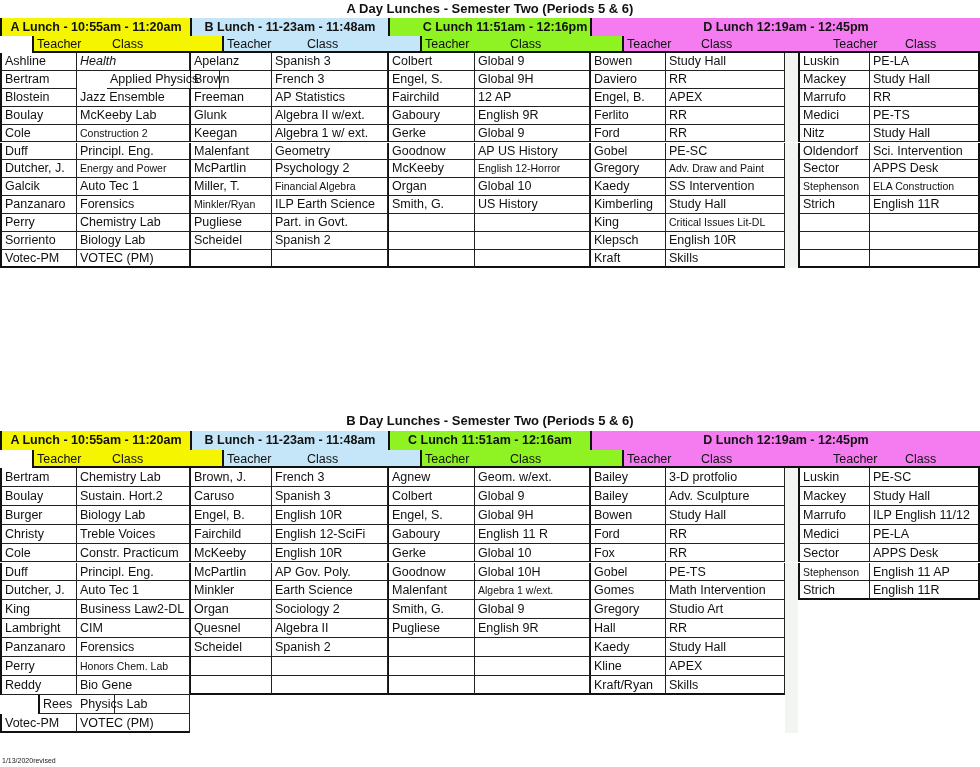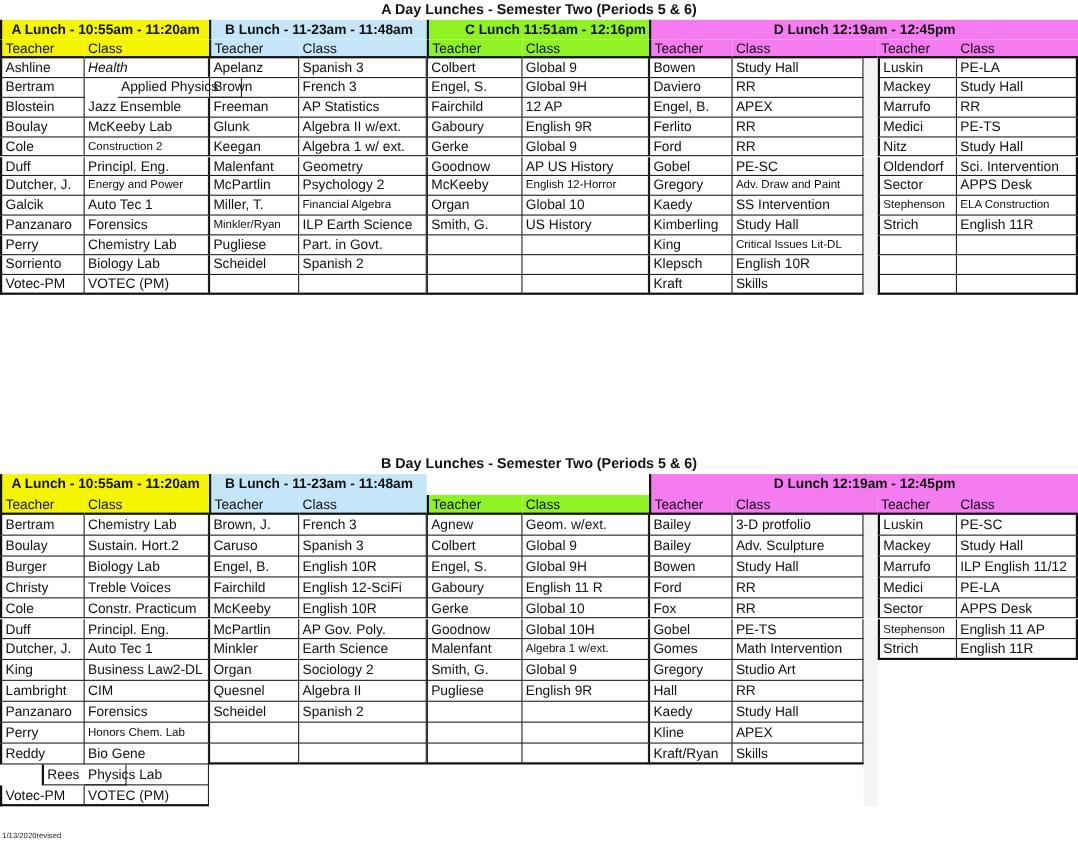--- a/index.html
+++ b/index.html
@@ -7,21 +7,21 @@
          font-family:"Liberation Sans", sans-serif; color:#111; }
   .title { position:absolute; left:0; width:980px; text-align:center;
            font-weight:bold; font-size:13px; line-height:16px; }
   .sched { position:absolute; left:0; width:980px; }
   .hdr1, .hdr2, .row { position:absolute; left:0; width:980px; }
   .cell { position:absolute; top:0; height:100%; box-sizing:border-box;
           white-space:nowrap; overflow:hidden; padding-left:3px;
           font-size:12.5px; }
   .hcell { position:absolute; top:0; height:100%; box-sizing:border-box;
            font-weight:bold; font-size:12.5px; text-align:center; }
-  .sub { font-size:12.5px; padding-left:3px; }
+  .sub { font-size:12.5px; padding-left:3px;margin-left:32px; }
   .small { font-size:10.5px; }
   .bordered { border-right:1px solid #222; border-bottom:1px solid #222; }
   .gap { position:absolute; top:0; height:100%; background:#f3f5f3; }
   .footer { position:absolute; left:2px; top:757px; font-size:7px; color:#222; }
 </style>
 </head>
 <body>
 
 <div class="title" style="top:1px;">A Day Lunches - Semester Two (Periods 5 &amp; 6)</div>
 <div class="sched" id="a-day" style="top:18px;">
@@ -199,20 +199,21 @@
       <div class="cell bordered" style="left: 798px; width: 72px; line-height: 17.9px; border-left: 2px solid rgb(17, 17, 17); border-bottom: 2px solid rgb(17, 17, 17);"></div>
       <div class="cell bordered" style="left: 870px; width: 110px; line-height: 17.9px; border-right: 2px solid rgb(17, 17, 17); border-bottom: 2px solid rgb(17, 17, 17);"></div>
     </div>
   </div>
 
 <div class="title" style="top:413px;">B Day Lunches - Semester Two (Periods 5 &amp; 6)</div>
 <div class="sched" id="b-day" style="top:431px;">
     <div class="hdr1" style="top: 0px; height: 19px;">
       <div class="hcell" style="left: 0px; width: 190px; background: rgb(245, 245, 0); line-height: 19px; border-left: 2px solid rgb(17, 17, 17);">A Lunch - 10:55am - 11:20am</div>
       <div class="hcell" style="left: 190px; width: 198px; background: rgb(197, 230, 248); line-height: 19px; border-left: 2px solid rgb(17, 17, 17);">B Lunch - 11-23am - 11:48am</div>
+      <div class="hcell" style="left: 388px; width: 202px; background: rgb(142, 242, 35); line-height: 19px; border-left: 2px solid rgb(17, 17, 17);">C Lunch 11:51am - 12:16am</div>
       <div class="hcell" style="left: 590px; width: 390px; background: rgb(245, 124, 240); line-height: 19px; border-left: 2px solid rgb(17, 17, 17);">D Lunch 12:19am - 12:45pm</div>
     </div>
     <div class="hdr2" style="top: 19px; height: 18px;">
       <div class="hcell sub" style="left: 0px; width: 77px; background: rgb(245, 245, 0); text-align: left; font-weight: normal; line-height: 18px; border-bottom: 2px solid rgb(17, 17, 17); border-left: 2px solid rgb(17, 17, 17);">Teacher</div>
       <div class="hcell sub" style="left: 77px; width: 113px; background: rgb(245, 245, 0); text-align: left; font-weight: normal; line-height: 18px; border-bottom: 2px solid rgb(17, 17, 17);">Class</div>
       <div class="hcell sub" style="left: 190px; width: 82px; background: rgb(197, 230, 248); text-align: left; font-weight: normal; line-height: 18px; border-bottom: 2px solid rgb(17, 17, 17); border-left: 2px solid rgb(17, 17, 17);">Teacher</div>
       <div class="hcell sub" style="left: 272px; width: 116px; background: rgb(197, 230, 248); text-align: left; font-weight: normal; line-height: 18px; border-bottom: 2px solid rgb(17, 17, 17);">Class</div>
       <div class="hcell sub" style="left: 388px; width: 87px; background: rgb(142, 242, 35); text-align: left; font-weight: normal; line-height: 18px; border-bottom: 2px solid rgb(17, 17, 17); border-left: 2px solid rgb(17, 17, 17);">Teacher</div>
       <div class="hcell sub" style="left: 475px; width: 115px; background: rgb(142, 242, 35); text-align: left; font-weight: normal; line-height: 18px; border-bottom: 2px solid rgb(17, 17, 17);">Class</div>
       <div class="hcell sub" style="left: 590px; width: 76px; background: rgb(245, 124, 240); text-align: left; font-weight: normal; line-height: 18px; border-bottom: 2px solid rgb(17, 17, 17); border-left: 2px solid rgb(17, 17, 17);">Teacher</div>

